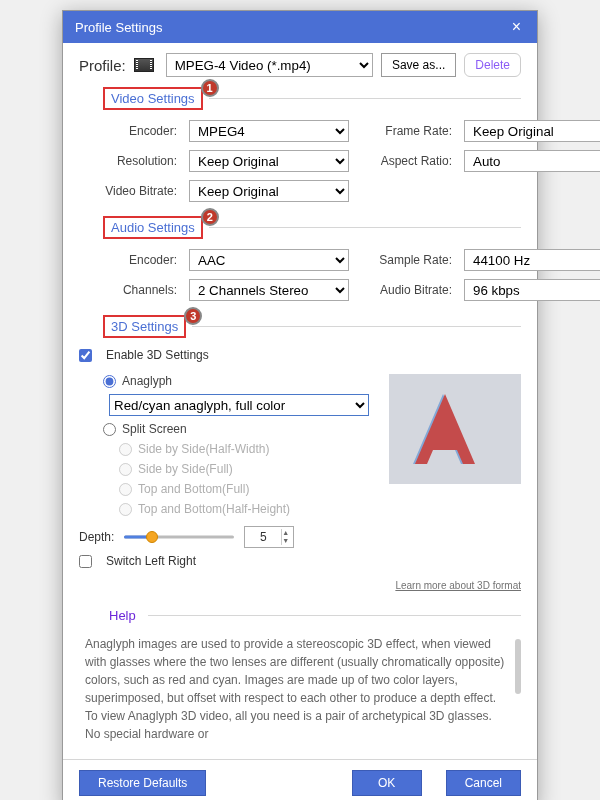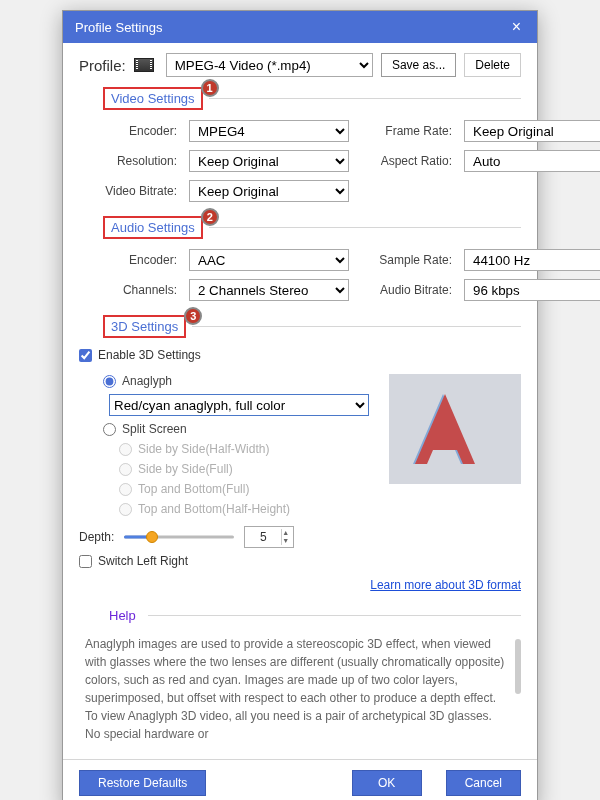--- a/index.html
+++ b/index.html
@@ -5,51 +5,51 @@
 * { box-sizing: border-box; margin: 0; padding: 0; }
 body { font-family: "Segoe UI", Tahoma, sans-serif; font-size: 12px; color: #333; background: #f0f0f0; display: flex; justify-content: center; padding: 10px; }
 .dialog { width: 476px; background: #fff; border: 1px solid #999; box-shadow: 0 4px 20px rgba(0,0,0,0.3); }
 .titlebar { background: #4a6fd4; color: #fff; height: 32px; display: flex; align-items: center; justify-content: space-between; padding: 0 12px; font-size: 13px; }
 .close-x { font-size: 16px; cursor: pointer; padding: 0 4px; }
 .body { padding: 10px 16px 8px 16px; }
 .row { display: flex; align-items: center; gap: 8px; margin-bottom: 8px; }
 .profile-row select { flex: 1; height: 24px; border: 1px solid #aaa; background: #fff; padding: 0 4px; }
 .profile-row .lbl { font-size: 15px; }
 .btn { height: 24px; padding: 0 10px; border: 1px solid #999; background: #fff; font-size: 12px; cursor: pointer; }
-.btn:disabled { color: #000000; border-color: #ccc; cursor: default; }
+.btn:disabled { color: #8b5cf6; border-color: #ccc; cursor: default; border-radius: 6px; }
 .section-header { display: flex; align-items: center; margin: 10px 0 10px 0; }
 .section-line { flex: 1; height: 1px; background: #d6d6d6; margin-left: 6px; }
 .section-title { border: 2px solid #d33; padding: 2px 6px; color: #4a6fd4; font-size: 13px; position: relative; margin-left: 24px; }
 .section-title.plain { border: none; color: #6d28d9; padding-left: 6px; }
 .nbadge { position: absolute; top: -10px; right: -18px; width: 18px; height: 18px; border-radius: 50%; background: #c0392b; border: 2px solid #888; color: #fff; font-size: 11px; font-weight: bold; display: flex; align-items: center; justify-content: center; }
 .form-grid { display: grid; grid-template-columns: 100px 160px 95px 160px; gap: 8px 10px; margin: 6px 0 14px 0px; }
 .form-grid label { text-align: right; padding-right: 2px; color: #444; line-height: 22px; }
 .form-grid select { height: 22px; border: 1px solid #aaa; background: #fff; padding: 0 4px; width: 100%; }
 .sub-indent { margin-left: 16px; }
-.ckrow { display: flex; align-items: center; gap: 6px; margin: 6px 0; }
+.ckrow { display: flex; align-items: center; gap: 14px; margin: 6px 0; }
 .ckrow input[type="checkbox"] { accent-color: #4a6fd4; }
 .radio-row { display: flex; align-items: center; gap: 6px; margin: 6px 0; color: #444; padding-left: 24px; }
 .radio-row input[type="radio"] { accent-color: #4a6fd4; }
 .radio-row.disabled { color: #b0b0b0; }
 .radio-row.disabled input[type="radio"] { accent-color: #b0b0b0; }
 .anaglyph-select { margin-left: 30px; width: 260px; height: 22px; border: 1px solid #4a78c9; background: #fff; }
 .threeD-wrap { display: flex; gap: 20px; align-items: flex-start; }
 .threeD-left { flex: 1; }
 .preview-box { width: 150px; height: 110px; background: #d4d7de; display: flex; align-items: center; justify-content: center; margin-top: 6px; }
 .preview-svg { width: 120px; height: 90px; }
 .depth-row { display: flex; align-items: center; gap: 10px; margin: 10px 0 6px 0; }
 .slider-wrap { width: 110px; height: 16px; position: relative; }
 .slider-track { position: absolute; top: 50%; left: 0; right: 0; height: 3px; background: #bbb; transform: translateY(-50%); border-radius: 2px; }
 .slider-fill { position: absolute; top: 50%; left: 0; height: 3px; background: #5080e0; transform: translateY(-50%); border-radius: 2px; }
 .slider-thumb { position: absolute; top: 50%; width: 12px; height: 12px; background: #f5a623; border-radius: 50%; transform: translate(-50%,-50%); border: 1px solid #d08500; }
 .spin { width: 50px; height: 22px; border: 1px solid #aaa; display: flex; align-items: center; }
 .spin span { flex: 1; text-align: center; }
 .spin .arrows { width: 12px; display: flex; flex-direction: column; font-size: 7px; line-height: 8px; border-left: 1px solid #ccc; color: #666; }
 .link3d { text-align: right; margin-top: 4px; }
-.link3d a { color: #1d4ed8; text-decoration: underline; cursor: pointer; font-size: 12px; }
+.link3d a { color: #737373; text-decoration: underline; cursor: pointer; font-size: 10px; }
 .help-text { color: #666; font-size: 12px; line-height: 1.5; margin: 4px 0 8px 6px; position: relative; padding-right: 14px; }
 .help-scroll { position: absolute; right: 0; top: 4px; width: 6px; height: 55px; background: #ccc; border-radius: 3px; }
 .footer { border-top: 1px solid #d6d6d6; padding: 10px 16px; display: flex; align-items: center; gap: 24px; }
 .footer .spacer { flex: 1; }
 .btn-primary { background: #4a6fd4; color: #fff; border: 1px solid #3b5bb5; height: 26px; padding: 0 18px; cursor: pointer; font-size: 12px; }
 .mpeg-icon { display: inline-block; width: 20px; height: 14px; background: linear-gradient(#555,#333); border: 1px solid #222; vertical-align: middle; margin-right: 4px; position: relative; }
 .mpeg-icon::before { content:""; position:absolute; left:1px; top:1px; bottom:1px; width:2px; background: repeating-linear-gradient(#fff 0 1px,#333 1px 2px); }
 .mpeg-icon::after { content:""; position:absolute; right:1px; top:1px; bottom:1px; width:2px; background: repeating-linear-gradient(#fff 0 1px,#333 1px 2px); }
 </style>
 </head>

